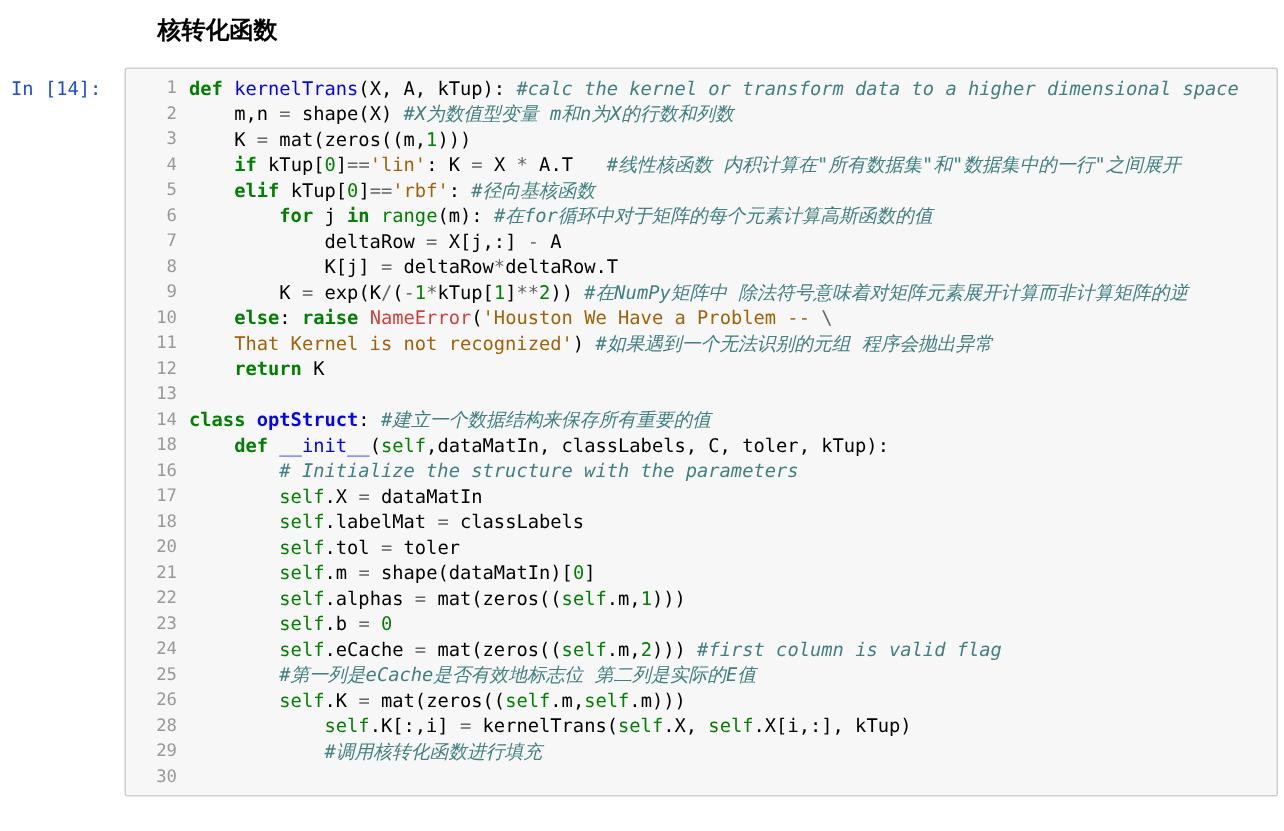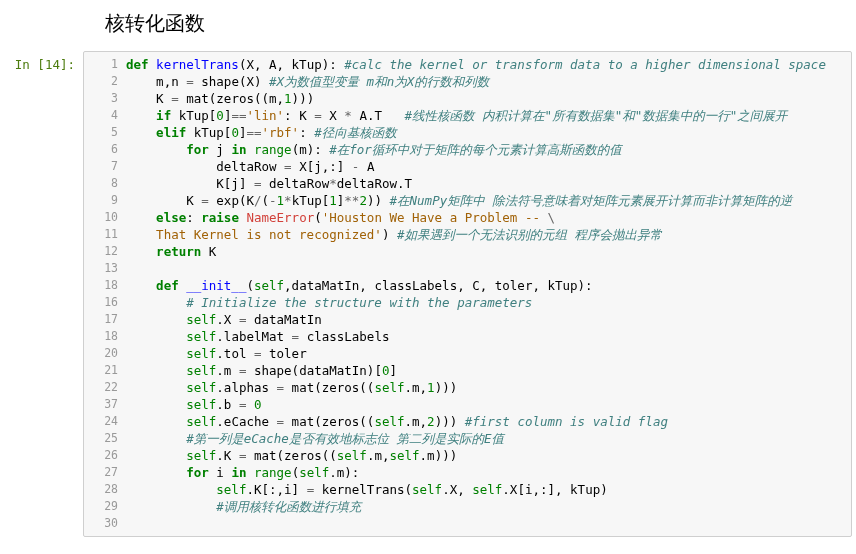--- a/index.html
+++ b/index.html
@@ -8,33 +8,33 @@
     font-family: "Helvetica Neue", Helvetica, Arial, sans-serif;
     background: #fff;
     color: #000;
     font-size: 13px;
   }
   .container {
     width: 856px;
     position: relative;
   }
   .heading {
-    font-weight: normal;
-    font-size: 20px;
+    font-weight: bold;
+    font-size: 16px;
     padding: 10px 0 14px 105px;
   }
   .cell {
     display: flex;
     align-items: flex-start;
   }
   .prompt {
     width: 75px;
-    text-align: right;
+    text-align: center;
     padding-right: 8px;
-    color: #4d7c0f;
+    color: #1d4ed8;
     font-family: monospace;
     font-size: 12.5px;
     padding-top: 6px;
     flex: 0 0 75px;
   }
   .code-cell {
     border: 1px solid #cfcfcf;
     background: #f7f7f7;
     border-radius: 2px;
     flex: 1;
@@ -87,30 +87,30 @@
         <div class="code-line"><div class="gutter">4</div><div class="code">    <span class="k">if</span> <span class="n">kTup[</span><span class="m">0</span><span class="n">]</span><span class="o">==</span><span class="s">'lin'</span><span class="n">: K</span> <span class="o">=</span> <span class="n">X</span> <span class="o">*</span> <span class="n">A.T</span>   <span class="c">#线性核函数 内积计算在"所有数据集"和"数据集中的一行"之间展开</span></div></div>
         <div class="code-line"><div class="gutter">5</div><div class="code">    <span class="k">elif</span> <span class="n">kTup[</span><span class="m">0</span><span class="n">]</span><span class="o">==</span><span class="s">'rbf'</span><span class="n">:</span> <span class="c">#径向基核函数</span></div></div>
         <div class="code-line"><div class="gutter">6</div><div class="code">        <span class="k">for</span> <span class="n">j</span> <span class="k">in</span> <span class="bi">range</span><span class="n">(m):</span> <span class="c">#在for循环中对于矩阵的每个元素计算高斯函数的值</span></div></div>
         <div class="code-line"><div class="gutter">7</div><div class="code">            <span class="n">deltaRow</span> <span class="o">=</span> <span class="n">X[j,:]</span> <span class="o">-</span> <span class="n">A</span></div></div>
         <div class="code-line"><div class="gutter">8</div><div class="code">            <span class="n">K[j]</span> <span class="o">=</span> <span class="n">deltaRow</span><span class="o">*</span><span class="n">deltaRow.T</span></div></div>
         <div class="code-line"><div class="gutter">9</div><div class="code">        <span class="n">K</span> <span class="o">=</span> <span class="n">exp(K</span><span class="o">/</span><span class="n">(</span><span class="o">-</span><span class="m">1</span><span class="o">*</span><span class="n">kTup[</span><span class="m">1</span><span class="n">]</span><span class="o">**</span><span class="m">2</span><span class="n">))</span> <span class="c">#在NumPy矩阵中 除法符号意味着对矩阵元素展开计算而非计算矩阵的逆</span></div></div>
         <div class="code-line"><div class="gutter">10</div><div class="code">    <span class="k">else</span><span class="n">:</span> <span class="k">raise</span> <span class="ne">NameError</span><span class="n">(</span><span class="s">'Houston We Have a Problem -- </span><span class="o">\</span></div></div>
         <div class="code-line"><div class="gutter">11</div><div class="code"><span class="s">    That Kernel is not recognized'</span><span class="n">)</span> <span class="c">#如果遇到一个无法识别的元组 程序会抛出异常</span></div></div>
         <div class="code-line"><div class="gutter">12</div><div class="code">    <span class="k">return</span> <span class="n">K</span></div></div>
         <div class="code-line"><div class="gutter">13</div><div class="code"></div></div>
+        <div class="code-line"><div class="gutter">14</div><div class="code"><span class="k">class</span> <span class="nc">optStruct</span><span class="n">:</span> <span class="c">#建立一个数据结构来保存所有重要的值</span></div></div>
         <div class="code-line"><div class="gutter">18</div><div class="code">    <span class="k">def</span> <span class="nf">__init__</span><span class="n">(</span><span class="bi">self</span><span class="n">,dataMatIn, classLabels, C, toler, kTup):</span></div></div>
         <div class="code-line"><div class="gutter">16</div><div class="code">        <span class="c"># Initialize the structure with the parameters</span></div></div>
         <div class="code-line"><div class="gutter">17</div><div class="code">        <span class="bi">self</span><span class="n">.X</span> <span class="o">=</span> <span class="n">dataMatIn</span></div></div>
         <div class="code-line"><div class="gutter">18</div><div class="code">        <span class="bi">self</span><span class="n">.labelMat</span> <span class="o">=</span> <span class="n">classLabels</span></div></div>
         <div class="code-line"><div class="gutter">20</div><div class="code">        <span class="bi">self</span><span class="n">.tol</span> <span class="o">=</span> <span class="n">toler</span></div></div>
         <div class="code-line"><div class="gutter">21</div><div class="code">        <span class="bi">self</span><span class="n">.m</span> <span class="o">=</span> <span class="n">shape(dataMatIn)[</span><span class="m">0</span><span class="n">]</span></div></div>
         <div class="code-line"><div class="gutter">22</div><div class="code">        <span class="bi">self</span><span class="n">.alphas</span> <span class="o">=</span> <span class="n">mat(zeros((</span><span class="bi">self</span><span class="n">.m,</span><span class="m">1</span><span class="n">)))</span></div></div>
-        <div class="code-line"><div class="gutter">37</div><div class="code">        <span class="bi">self</span><span class="n">.b</span> <span class="o">=</span> <span class="m">0</span></div></div>
+        <div class="code-line"><div class="gutter">23</div><div class="code">        <span class="bi">self</span><span class="n">.b</span> <span class="o">=</span> <span class="m">0</span></div></div>
         <div class="code-line"><div class="gutter">24</div><div class="code">        <span class="bi">self</span><span class="n">.eCache</span> <span class="o">=</span> <span class="n">mat(zeros((</span><span class="bi">self</span><span class="n">.m,</span><span class="m">2</span><span class="n">)))</span> <span class="c">#first column is valid flag</span></div></div>
         <div class="code-line"><div class="gutter">25</div><div class="code">        <span class="c">#第一列是eCache是否有效地标志位 第二列是实际的E值</span></div></div>
         <div class="code-line"><div class="gutter">26</div><div class="code">        <span class="bi">self</span><span class="n">.K</span> <span class="o">=</span> <span class="n">mat(zeros((</span><span class="bi">self</span><span class="n">.m,</span><span class="bi">self</span><span class="n">.m)))</span></div></div>
-        <div class="code-line"><div class="gutter">27</div><div class="code">        <span class="k">for</span> <span class="n">i</span> <span class="k">in</span> <span class="bi">range</span><span class="n">(</span><span class="bi">self</span><span class="n">.m):</span></div></div>
         <div class="code-line"><div class="gutter">28</div><div class="code">            <span class="bi">self</span><span class="n">.K[:,i]</span> <span class="o">=</span> <span class="n">kernelTrans(</span><span class="bi">self</span><span class="n">.X,</span> <span class="bi">self</span><span class="n">.X[i,:], kTup)</span></div></div>
         <div class="code-line"><div class="gutter">29</div><div class="code">            <span class="c">#调用核转化函数进行填充</span></div></div>
         <div class="code-line"><div class="gutter">30</div><div class="code"></div></div>
       </div>
   </div>
 </div>
 
 </body></html>

